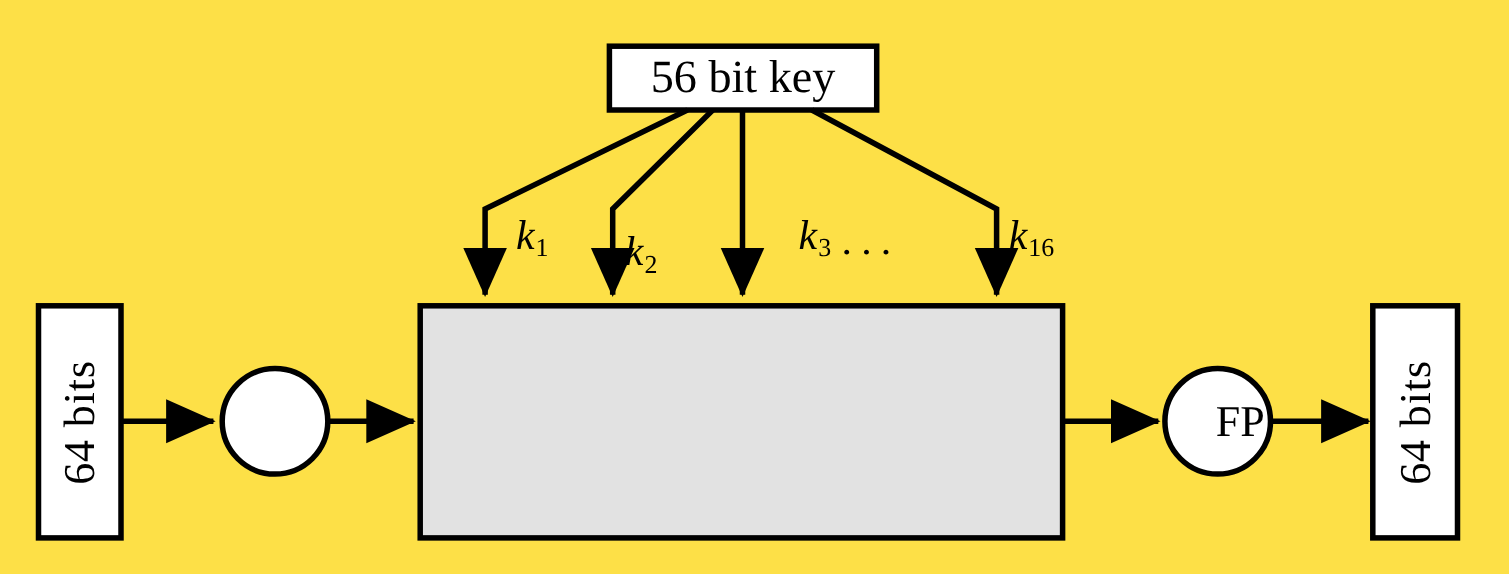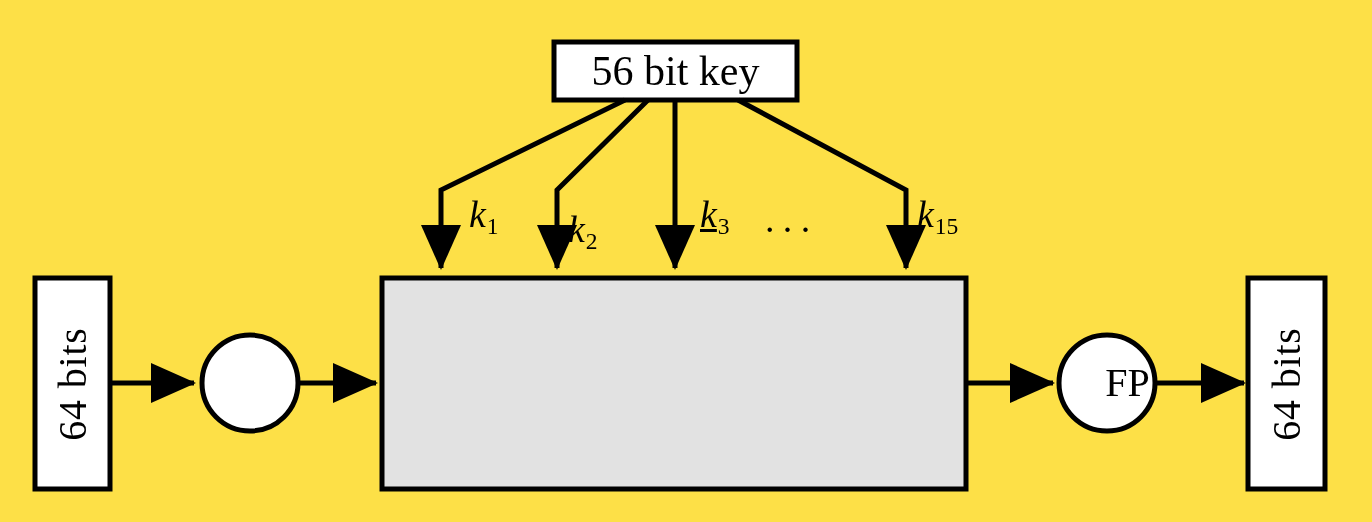--- a/index.html
+++ b/index.html
@@ -125,23 +125,23 @@
   </div>
 
   <span class="lbl k-label" style="left:469px; top:195px;">
     <span>k</span><sub>1</sub>
   </span>
 
   <span class="lbl k-label" style="left:568px; top:200px;margin-top:10px;">
     <span>k</span><sub>2</sub>
   </span>
 
-  <span class="lbl k-label" style="left:700px; top:195px;text-decoration:underline;">
+  <span class="lbl k-label" style="left:726px; top:195px;">
     <span>k</span><sub>3</sub>
   </span>
 
   <span class="lbl dots-label" style="left:765px; top:200px;">...</span>
 
   <span class="lbl k-label" style="left:917px; top:195px;">
-    <span>k</span><sub>15</sub>
+    <span>k</span><sub>16</sub>
   </span>
 
 </div>
 
 </body></html>

